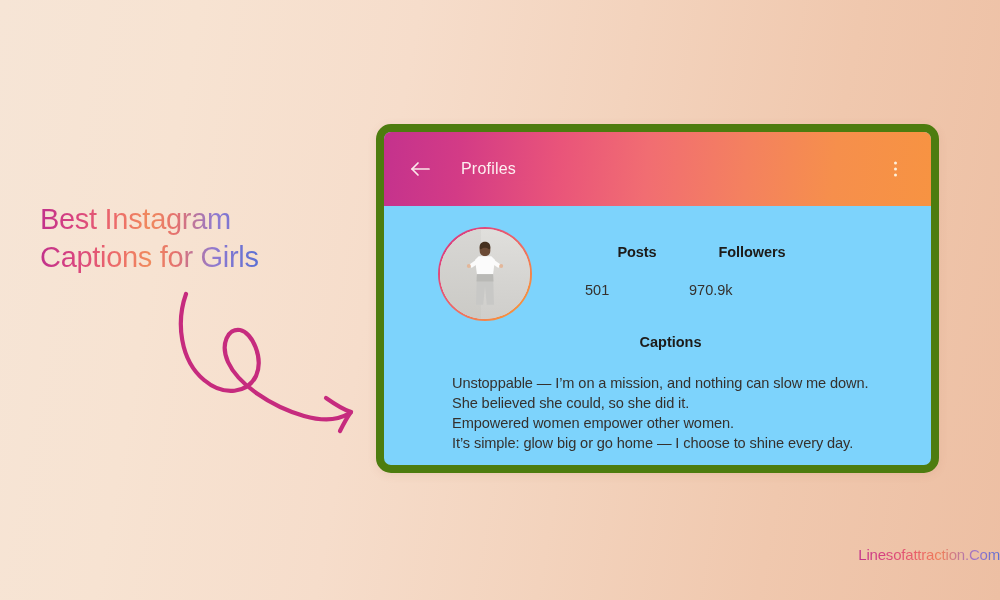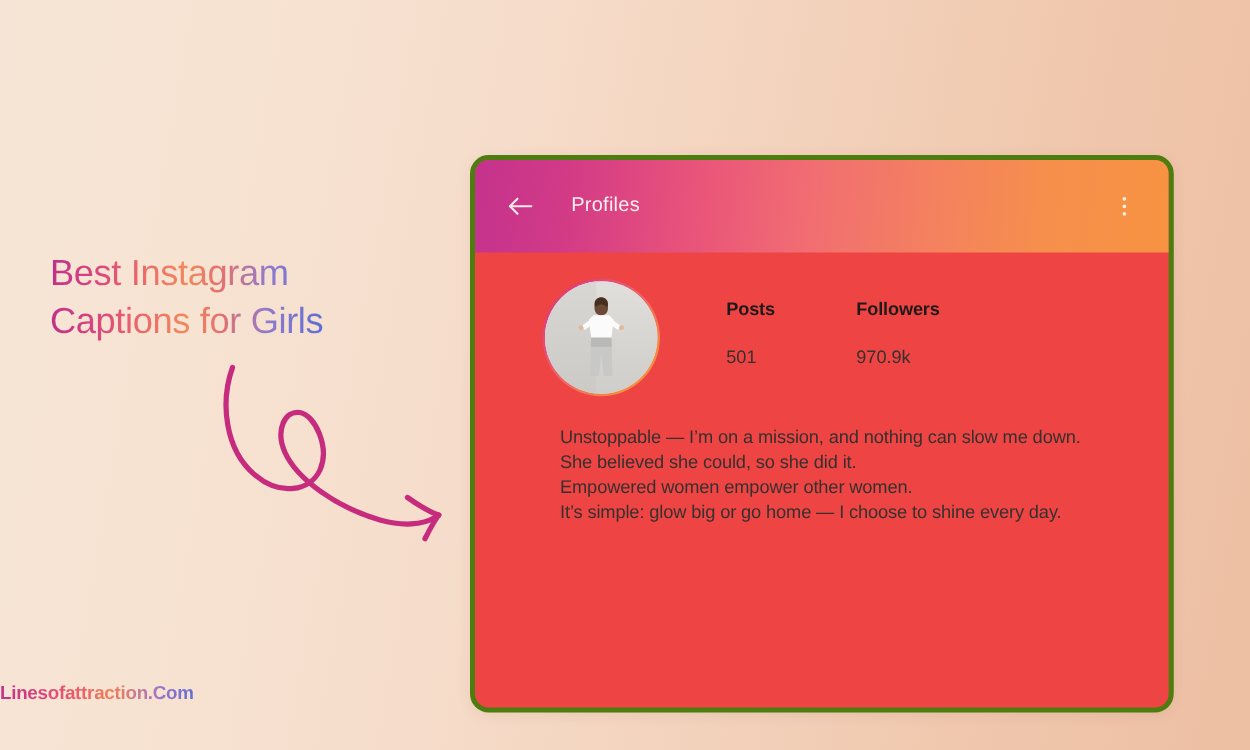--- a/index.html
+++ b/index.html
@@ -40,24 +40,24 @@
     height:185px;
     pointer-events:none;
   }
 
   
   .card {
     position:absolute;
     left:376px;
     top:124px;
     width:563px;
-    height:446px;
-    border:4px solid #4d7c0f;
+    height:349px;
+    border:8px solid #4d7c0f;
     border-radius:15px;
-    background:#ef4444;
+    background:#7dd3fc;
     overflow:hidden;
     box-shadow:0 2px 10px rgba(160,90,70,.10);
   }
   .card-header {
     height:74px;
     background:linear-gradient(95deg,#c4328d 0%,#d33b86 14%,#e9547a 32%,#f16d72 48%,#f4815f 66%,#f68f4c 82%,#f79342 100%);
     display:flex;
     align-items:center;
     padding:0 20px 0 24px;
     position:relative;
@@ -122,20 +122,21 @@
     flex:1;
   }
   .stat { width:auto; }
   .stat.posts { width:104px; }
   .stat.followers { width:126px; }
   .stat-label {
     font-size:14.5px;
     font-weight:bold;
     color:#1d1b19;
     letter-spacing:-.1px;
+    text-align:center;
   }
   .stat-value {
     font-size:14.5px;
     color:#35312e;
     margin-top:22px;
   }
 
   .captions-heading {
     text-align:center;
     font-size:14.5px;
@@ -154,23 +155,23 @@
     line-height:1.37;
     letter-spacing:-.1px;
     white-space:nowrap;
   }
 
   
   .footer {
     position:absolute;
     left:0; right:0;
     top:546px;
-    text-align:left;
+    text-align:right;
     font-size:15px;
-    font-weight:bold;
+    font-weight:normal;
     letter-spacing:-.2px;
   }
   .footer span {
     background:linear-gradient(90deg,#c1318b 0%,#d6407f 18%,#ea6268 42%,#ef7f59 58%,#a075c8 82%,#5c6fd2 100%);
     -webkit-background-clip:text;
     background-clip:text;
     color:transparent;
     -webkit-text-fill-color:transparent;
   }
 </style>
@@ -234,20 +235,21 @@
           <div class="stat-label">Posts</div>
           <div class="stat-value">501</div>
         </div>
         <div class="stat followers">
           <div class="stat-label">Followers</div>
           <div class="stat-value">970.9k</div>
         </div>
       </div>
     </div>
 
+    <div class="captions-heading">Captions</div>
 
     <div class="captions-list">
       <div class="caption-line">Unstoppable — I’m on a mission, and nothing can slow me down.</div>
       <div class="caption-line">She believed she could, so she did it.</div>
       <div class="caption-line">Empowered women empower other women.</div>
       <div class="caption-line">It’s simple: glow big or go home — I choose to shine every day.</div>
     </div>
 
   </div>
 </div>

